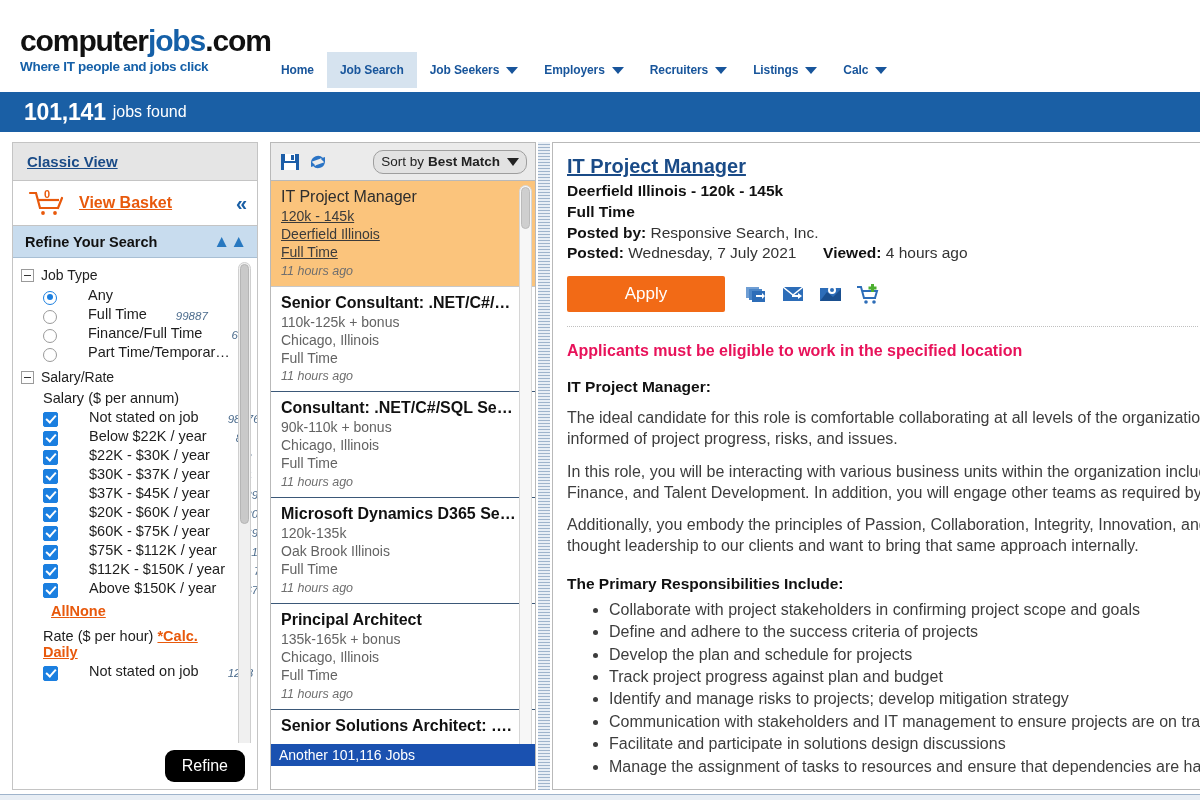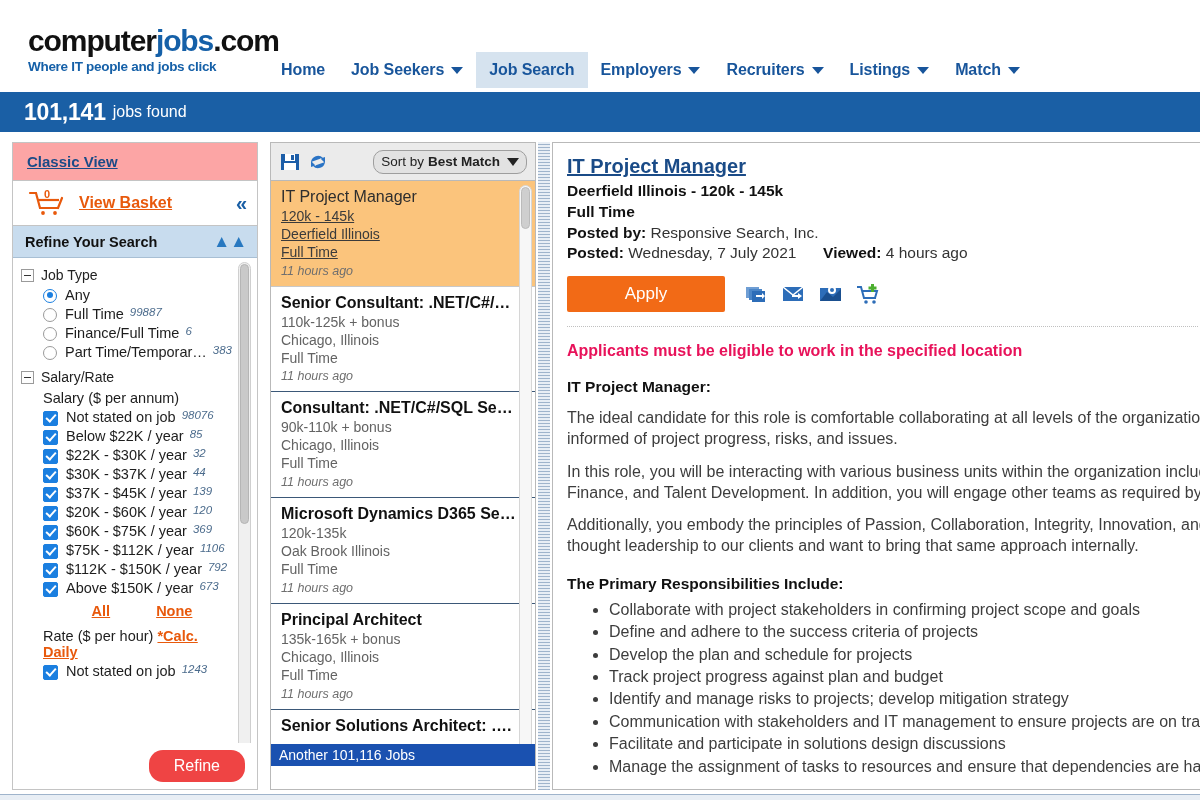--- a/index.html
+++ b/index.html
@@ -14,21 +14,21 @@
 
   
   #header {
     position: relative;
     height: 92px;
     background: #ffffff;
     border-bottom: 0;
   }
   #logo-block {
     position: absolute;
-    left: 28px; top: 26px;
+    left: 20px; top: 26px;
     width: 248px;
   }
   #logo-line1 {
     font-size: 30px;
     font-weight: bold;
     letter-spacing: -1.1px;
     line-height: 1;
     color: #111111;
     white-space: nowrap;
   }
@@ -45,21 +45,21 @@
     position: absolute;
     left: 268px; top: 52px;
     display: flex;
     align-items: stretch;
     height: 36px;
   }
   .nav-item {
     display: flex;
     align-items: center;
     padding: 0 13px;
-    font-size: 16px;
+    font-size: 12px;
     font-weight: bold;
     color: #18559b;
     white-space: nowrap;
     cursor: pointer;
     letter-spacing: -0.1px;
   }
   .nav-item.active {
     background: #d6e3ef;
     color: #18559b;
   }
@@ -105,21 +105,21 @@
     position: absolute;
     left: 12px; top: 10px;
     width: 246px;
     height: 648px;
     border: 1px solid #c4c4c4;
     background: #ffffff;
     overflow: hidden;
   }
   #classic-view-bar {
     height: 38px;
-    background: #fca5a5;
+    background: #e5e5e5;
     border-bottom: 1px solid #c4c4c4;
     display: flex; align-items: center;
     padding-left: 14px;
   }
   #classic-view-link {
     font-size: 15px;
     font-weight: bold;
     color: #1a4b87;
     text-decoration: underline;
     cursor: pointer;
@@ -201,27 +201,28 @@
   }
   .tree-toggle::before {
     content: "";
     position: absolute;
     left: 2px; top: 5px;
     width: 7px; height: 1px;
     background: #333333;
   }
   .facet-row {
     display: flex;
-    align-items: flex-start;
+    align-items: flex-end;
     padding: 1.5px 0 1.5px 22px;
     font-size: 14.5px;
     color: #1d1d1d;
     white-space: nowrap;
     cursor: pointer;
     position: relative;
+    gap: 23px;
   }
   .facet-row .radio {
     width: 14px; height: 14px;
     border-radius: 50%;
     border: 1.5px solid #9a9a9a;
     background: #ffffff;
     margin-right: 8px;
     flex: 0 0 auto;
     position: relative;
     top: 2px;
@@ -276,22 +277,20 @@
   }
   .facet-sub a {
     color: #e8590c;
     font-weight: bold;
     text-decoration: underline;
     cursor: pointer;
   }
   #allnone-row {
     display: flex;
     padding: 6px 0 4px 30px;
-    gap: 46px;
-    justify-content: center;
   }
   #allnone-row span {
     font-size: 14.5px;
     font-weight: bold;
     color: #e8590c;
     text-decoration: underline;
     cursor: pointer;
   }
   .sidebar-scrollbar {
     position: absolute;
@@ -315,26 +314,26 @@
     left: 0; bottom: 0;
     width: 100%;
     height: 46px;
     background: #ffffff;
     display: flex;
     justify-content: flex-end;
     align-items: center;
     padding-right: 12px;
   }
   #refine-button {
-    background: #ef4444;
+    background: #000000;
     color: #ffffff;
     font-size: 16px;
     border: none;
-    border-radius: 14px;
-    padding: 7px 25px;
+    border-radius: 9px;
+    padding: 7px 17px;
     cursor: pointer;
     font-family: "Liberation Sans", sans-serif;
   }
 
   
   #joblist {
     position: absolute;
     left: 270px; top: 10px;
     width: 266px;
     height: 648px;
@@ -553,41 +552,41 @@
 
   <div id="logo-block">
     <div id="logo-line1"><span>computer</span><span class="accent">jobs</span><span>.com</span></div>
     <div id="logo-line2">Where IT people and jobs click</div>
   </div>
 
   <nav id="main-nav">
     <div class="nav-item">
         <span>Home</span>
       </div>
+    <div class="nav-item active">
+        <span>Job Search</span>
+      </div>
     <div class="nav-item">
         <span>Job Seekers</span>
         <i class="nav-caret"></i>
       </div>
-    <div class="nav-item active">
-        <span>Job Search</span>
-      </div>
     <div class="nav-item">
         <span>Employers</span>
         <i class="nav-caret"></i>
       </div>
     <div class="nav-item">
         <span>Recruiters</span>
         <i class="nav-caret"></i>
       </div>
     <div class="nav-item">
         <span>Listings</span>
         <i class="nav-caret"></i>
       </div>
     <div class="nav-item">
-        <span>Match</span>
+        <span>Calc</span>
         <i class="nav-caret"></i>
       </div>
   </nav>
 </div>
 
 <div id="jobs-bar">
   <span id="jobs-count">101,141</span>
   <span id="jobs-label">jobs found</span>
 </div>
 

